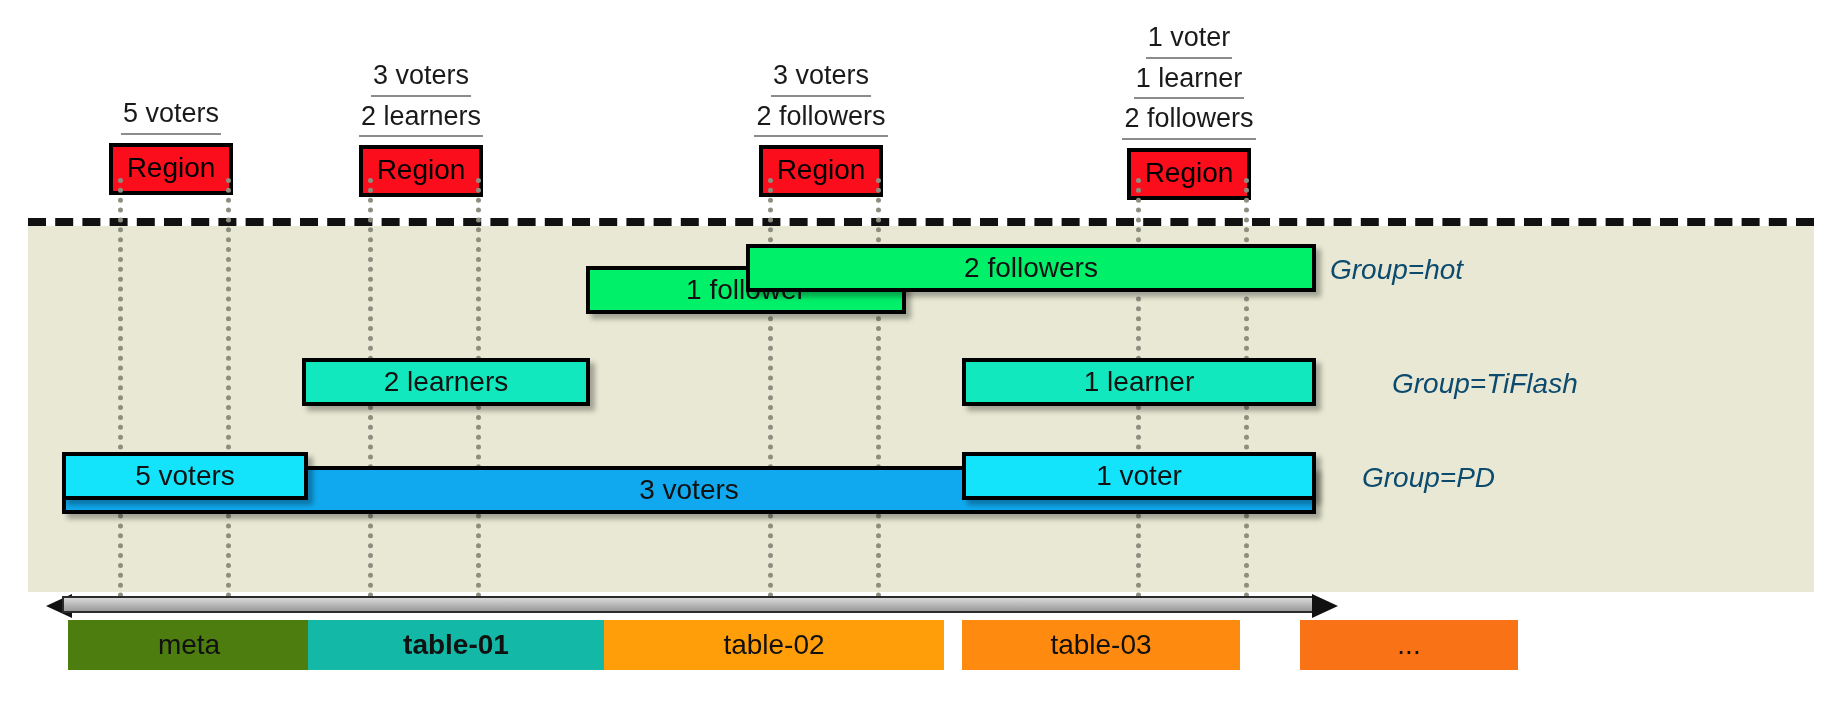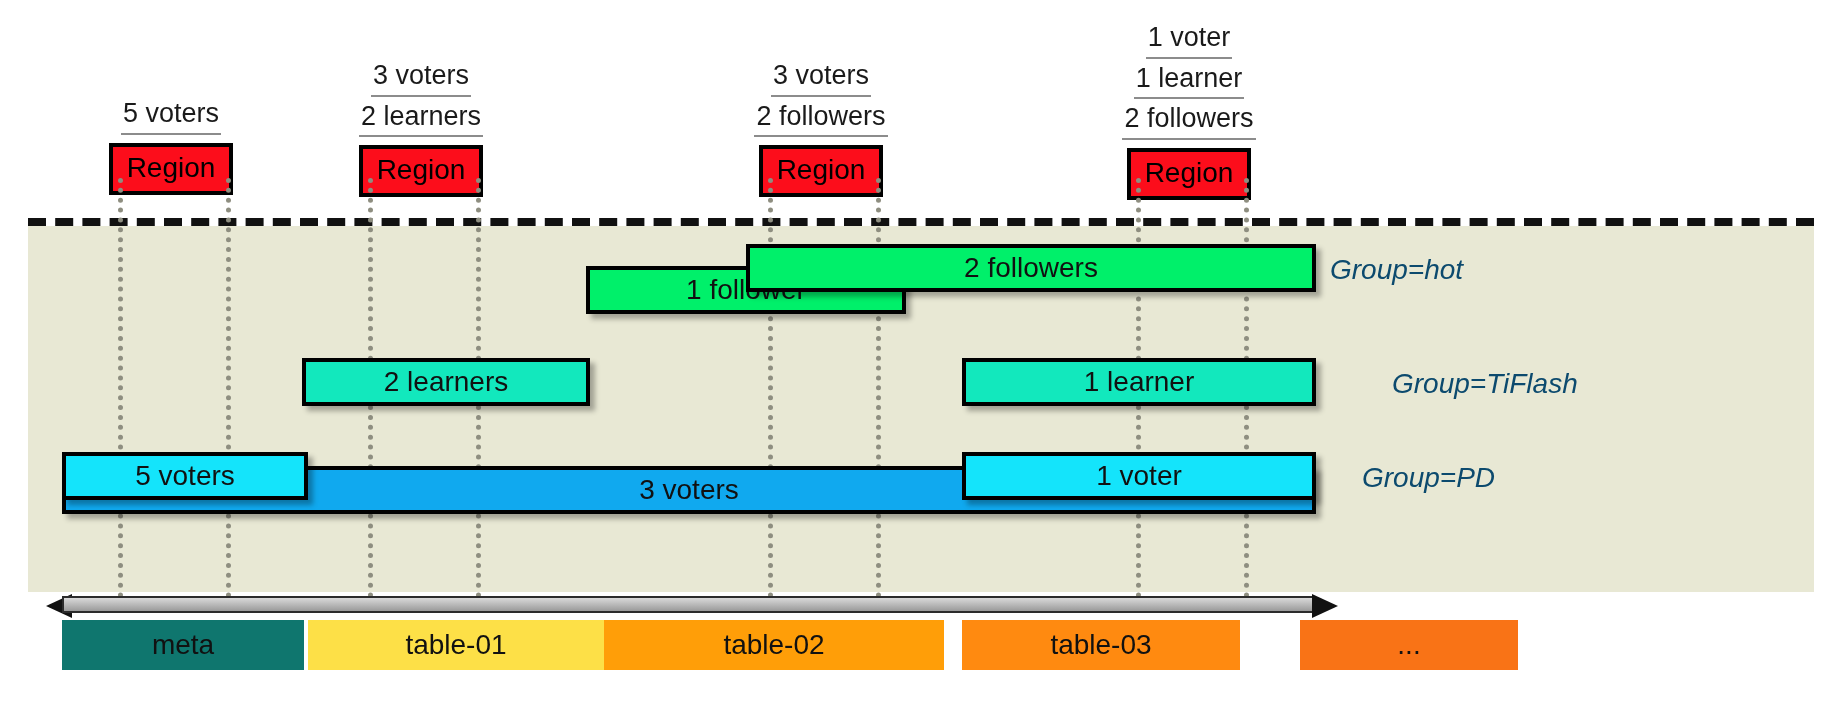--- a/index.html
+++ b/index.html
@@ -103,20 +103,20 @@
       <div class="bar bar-cyan" style="left: 62px; width: 246px; height: 48px; z-index: 2; top: 452px;">5 voters</div>
       <div class="bar bar-cyan" style="left: 962px; width: 354px; height: 48px; z-index: 2; top: 452px;">1 voter</div>
       <div class="row-label" style="left: 1330px; top: 462px; margin-left: 32px;">Group=PD</div>
     </div>
 
   <div class="arrow arrow-l"></div>
   <div class="axis-bar"></div>
   <div class="arrow arrow-r"></div>
 
   <div id="keys-layer">
-      <div class="keyband" style="left: 62px; width: 242px; background: #0f766e;">meta</div>
-      <div class="keyband" style="left: 308px; width: 296px; background: #fde047;">table-01</div>
+      <div class="keyband" style="left: 68px; width: 242px; background: #4d7c0f;">meta</div>
+      <div class="keyband" style="left: 308px; width: 296px; background: #14b8a6; font-weight: bold;">table-01</div>
       <div class="keyband" style="left: 604px; width: 340px; background: rgb(255, 158, 8);">table-02</div>
       <div class="keyband" style="left: 962px; width: 278px; background: rgb(255, 138, 16);">table-03</div>
       <div class="keyband" style="left: 1300px; width: 218px; background: rgb(249, 115, 22);">...</div>
     </div>
 
 </div>
 
 </body></html>

